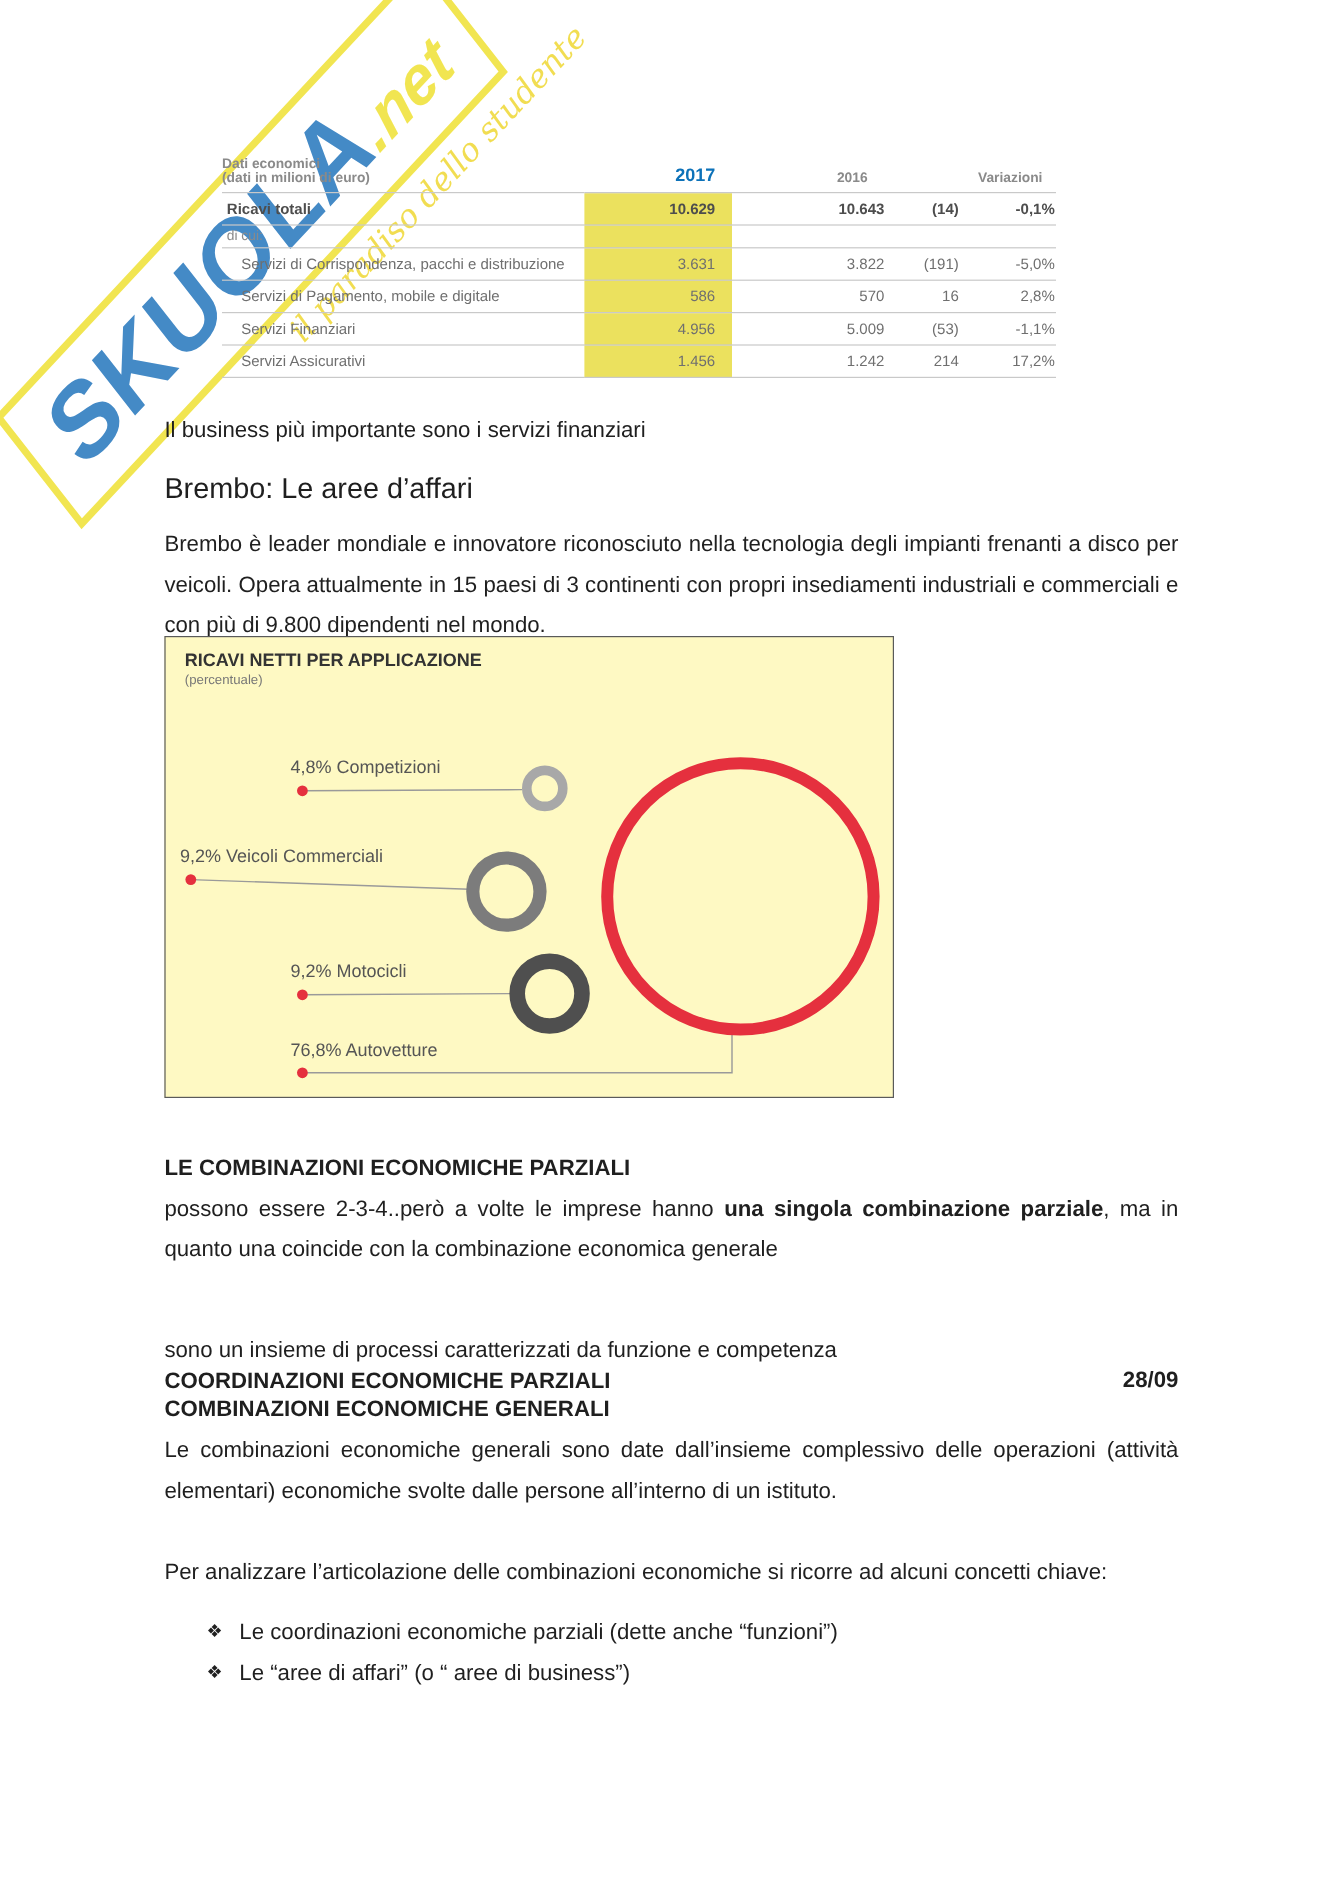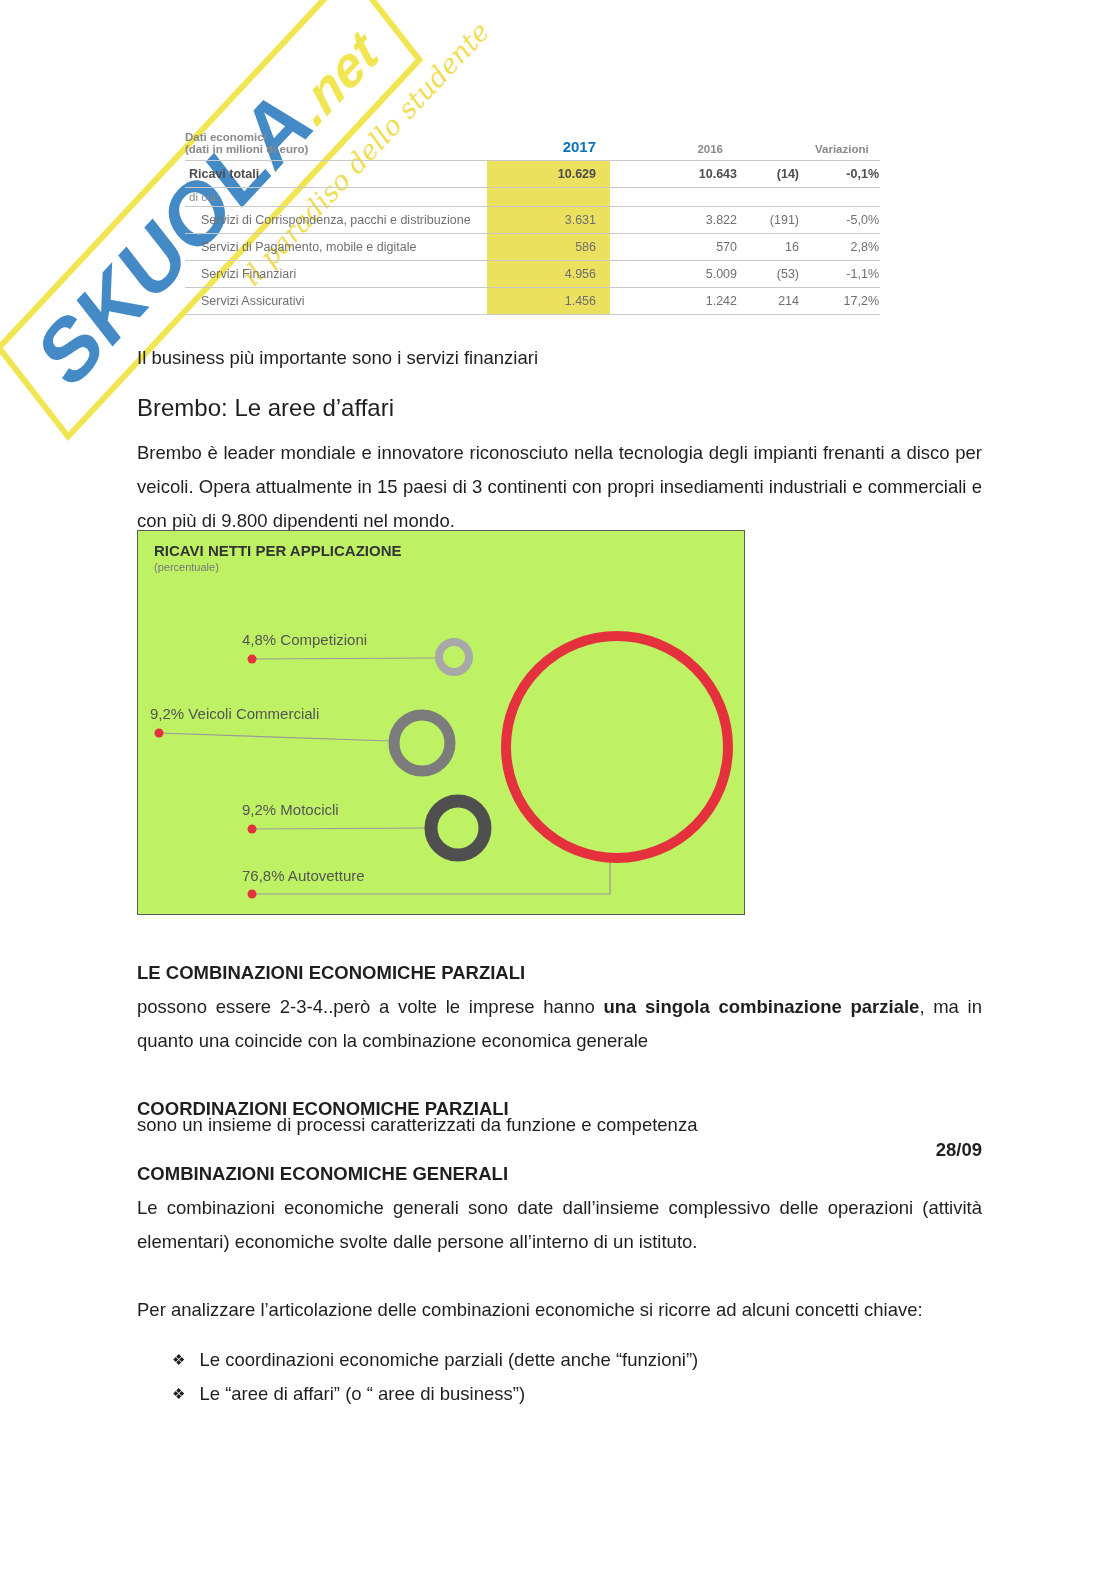--- a/index.html
+++ b/index.html
@@ -38,21 +38,21 @@
   
   .txt { font-size:18.5px; line-height:34px; color:#1f1f1f; }
   .justify { text-align:justify; }
   .bold { font-weight:bold; }
   .it { }
   .abs { position:absolute; }
   .heading { font-size:18.5px; font-weight:bold; }
   .brembo-h { font-size:24px; }
 
   
-  .chart-box { position:absolute; left:137px; top:530px; width:608px; height:385px; border:1px solid #5a5a5a; background:#bef264; }
+  .chart-box { position:absolute; left:137px; top:530px; width:608px; height:385px; border:1px solid #5a5a5a; background:#fef9c3; }
   .chart-title { position:absolute; left:16px; top:11px; font-size:15px; font-weight:bold; color:#333; }
   .chart-sub { position:absolute; left:16px; top:30px; font-size:11px; color:#777; }
   .ring-label { position:absolute; font-size:15px; color:#555; white-space:nowrap; }
   .lbl-comp { left:104px; top:100px; }
   .lbl-veic { left:12px;  top:174px; }
   .lbl-moto { left:104px; top:270px; }
   .lbl-auto { left:104px; top:336px; }
 
   .bullet-row { display:flex; gap:14px; align-items:flex-start; }
   .bullet-glyph { font-size:15px; line-height:34px; color:#1f1f1f; }
@@ -171,21 +171,21 @@
     <div class="ring-label lbl-veic">9,2% Veicoli Commerciali</div>
     <div class="ring-label lbl-moto">9,2% Motocicli</div>
     <div class="ring-label lbl-auto">76,8% Autovetture</div>
   </div>
 
   <div class="abs heading" style="left:137px; top:962px;">LE COMBINAZIONI ECONOMICHE PARZIALI</div>
   <div class="abs txt justify" style="left:137px; top:990px; width:845px;">
     <span>possono essere 2-3-4..però a volte le imprese hanno </span><span class="bold">una singola combinazione parziale</span><span>, ma in quanto una coincide con la combinazione economica generale</span>
   </div>
 
-  <div class="abs heading" style="left:137px; top:1098px;">COORDINAZIONI ECONOMICHE PARZIALI</div>
+  <div class="abs heading" style="left:137px; top:1140px;">COORDINAZIONI ECONOMICHE PARZIALI</div>
   <div class="abs txt" style="left:137px; top:1108px; width:845px;">sono un insieme di processi caratterizzati da funzione e competenza</div>
 
   <div class="abs txt bold" style="left:137px; top:1133px; width:845px; text-align:right;">28/09</div>
 
   <div class="abs heading" style="left:137px; top:1163px;">COMBINAZIONI ECONOMICHE GENERALI</div>
   <div class="abs txt justify" style="left:137px; top:1191px; width:845px;">Le combinazioni economiche generali sono date dall’insieme complessivo delle operazioni (attività elementari) economiche svolte dalle persone all’interno di un istituto.</div>
   <div class="abs txt justify" style="left:137px; top:1293px; width:845px;">Per analizzare l’articolazione delle combinazioni economiche si ricorre ad alcuni concetti chiave:</div>
 
   <div class="abs" style="left:172px; top:1343px; width:810px;">
     <div class="bullet-row">

